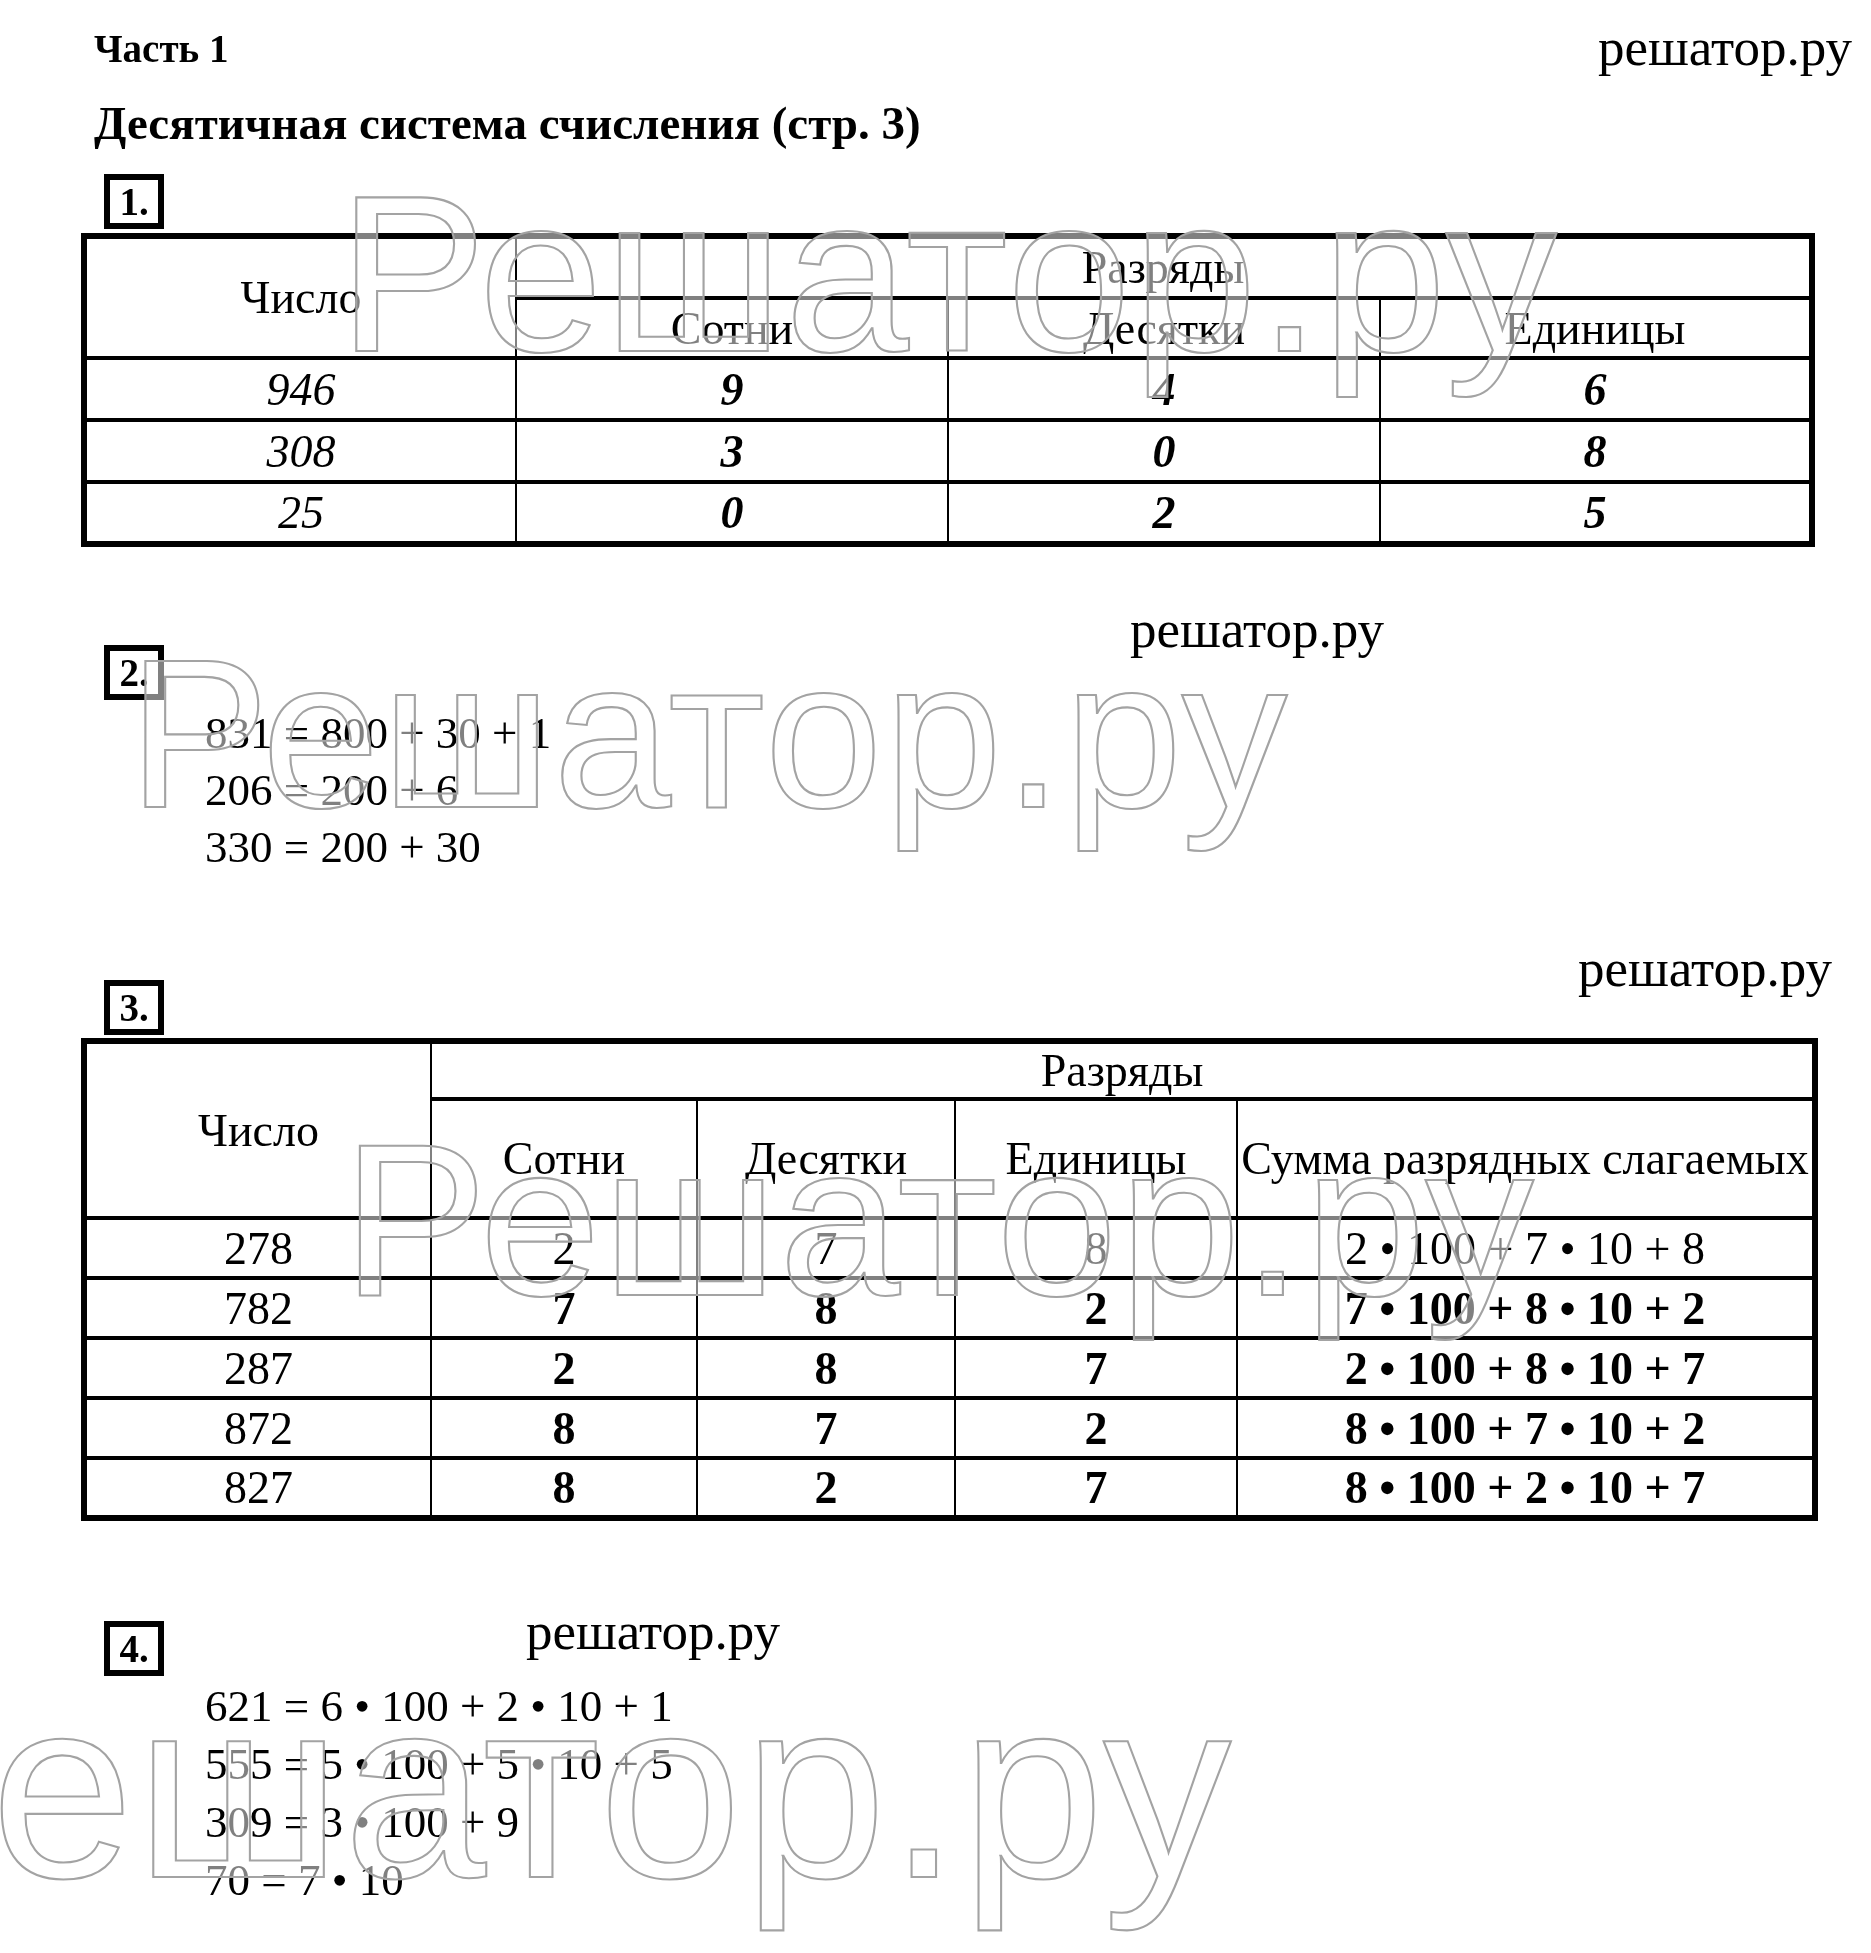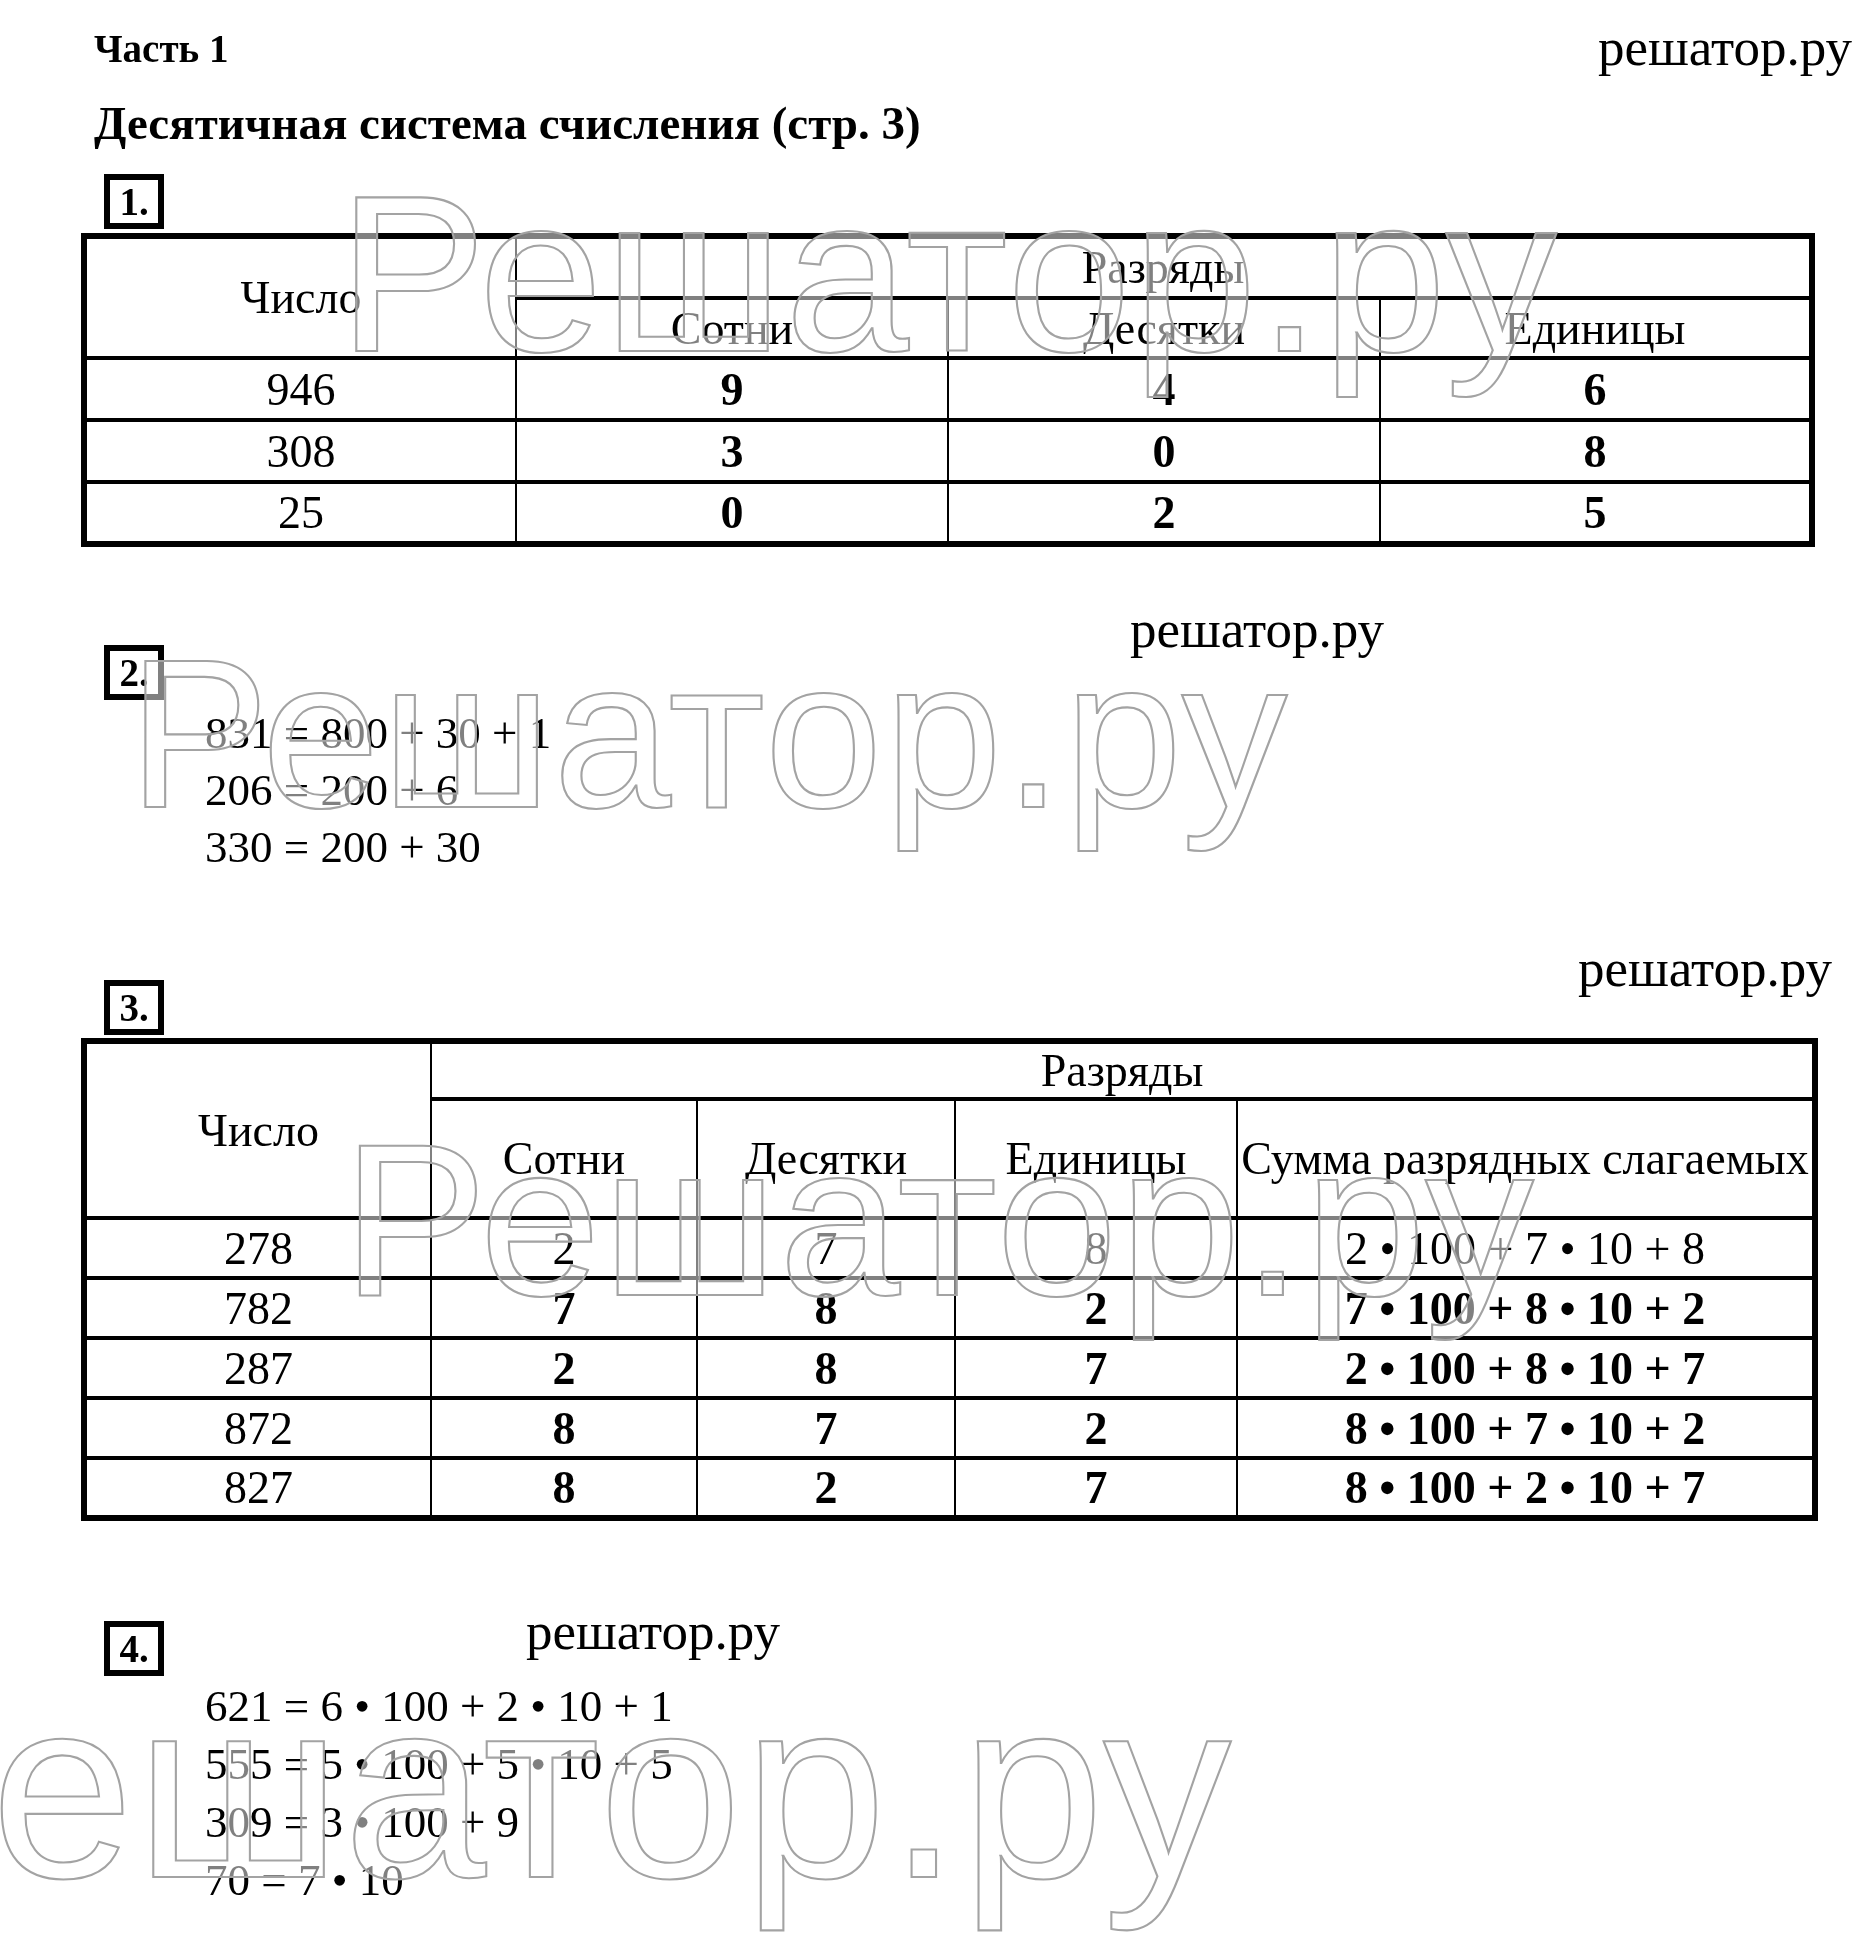--- a/index.html
+++ b/index.html
@@ -34,21 +34,21 @@
 
   
   table { position:absolute; border-collapse:collapse; table-layout:fixed; border:6px solid #000; }
   td {
     border:2.6px solid #000; border-top-width:4.3px; border-bottom-width:4.3px;
     text-align:center; vertical-align:middle; padding:0; font-size:46px;
     overflow:hidden; white-space:nowrap;
   }
   #table1 { left:81px;  top:233px; width:1729px; }
   #table3 { left:81px;  top:1038px; width:1730px; }
-  #table1 tr.h1 { height:62px; } #table1 tr.h2 { height:60px; } #table1 tr.d { height:62px; }
+  #table1 tr.h1 { height:62px; } #table1 tr.h2 { height:60px; } #table1 tr.d { height:62px;font-style:italic; }
   #table3 tr.h1 { height:57px; } #table3 tr.h2 { height:119px; } #table3 tr.d { height:60px; }
   td.sum { font-size:46px;margin-top:40px; }
   td.wrap2 { white-space:normal; line-height:57px; }
   .b { font-weight:bold; }
 
   
   .eq-col { position:absolute; font-size:45px; line-height:57px; white-space:nowrap; }
   #eq2-left  { left:205px;  top:705px; }
   #eq2-right { left:886px; top:705px; }
   #eq4       { left:205px;  top:1677px; line-height:58px; }

